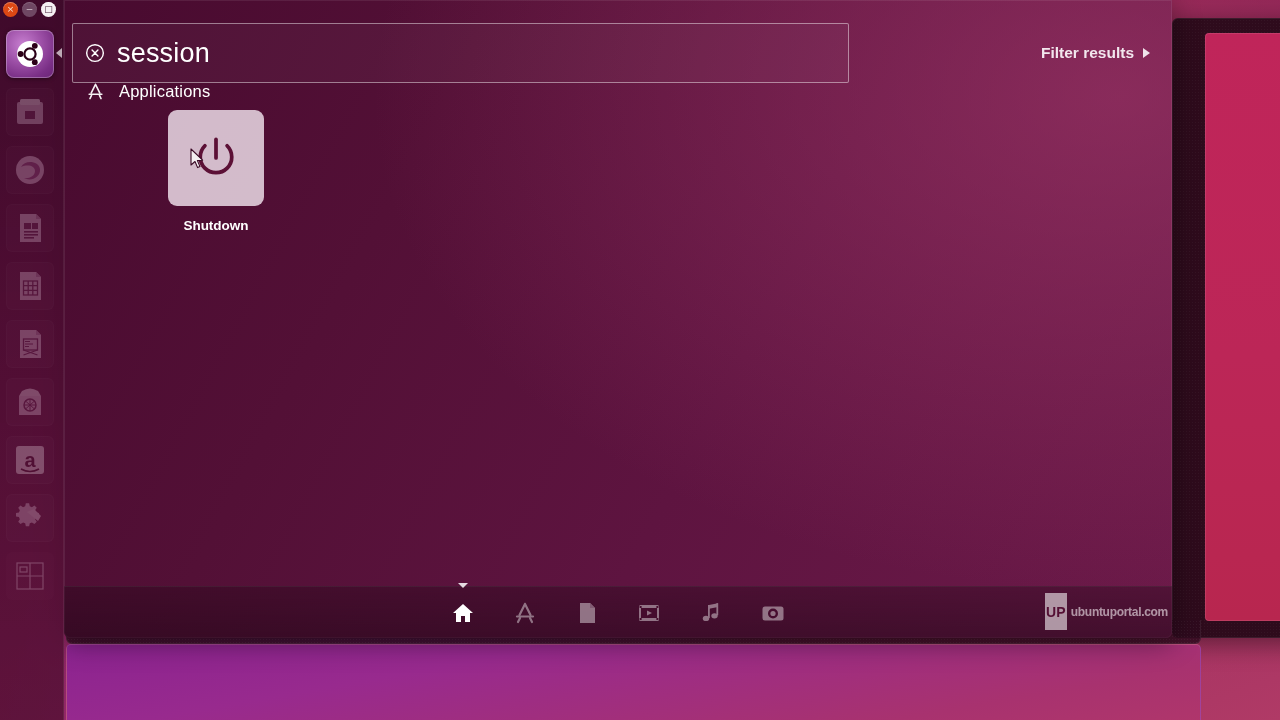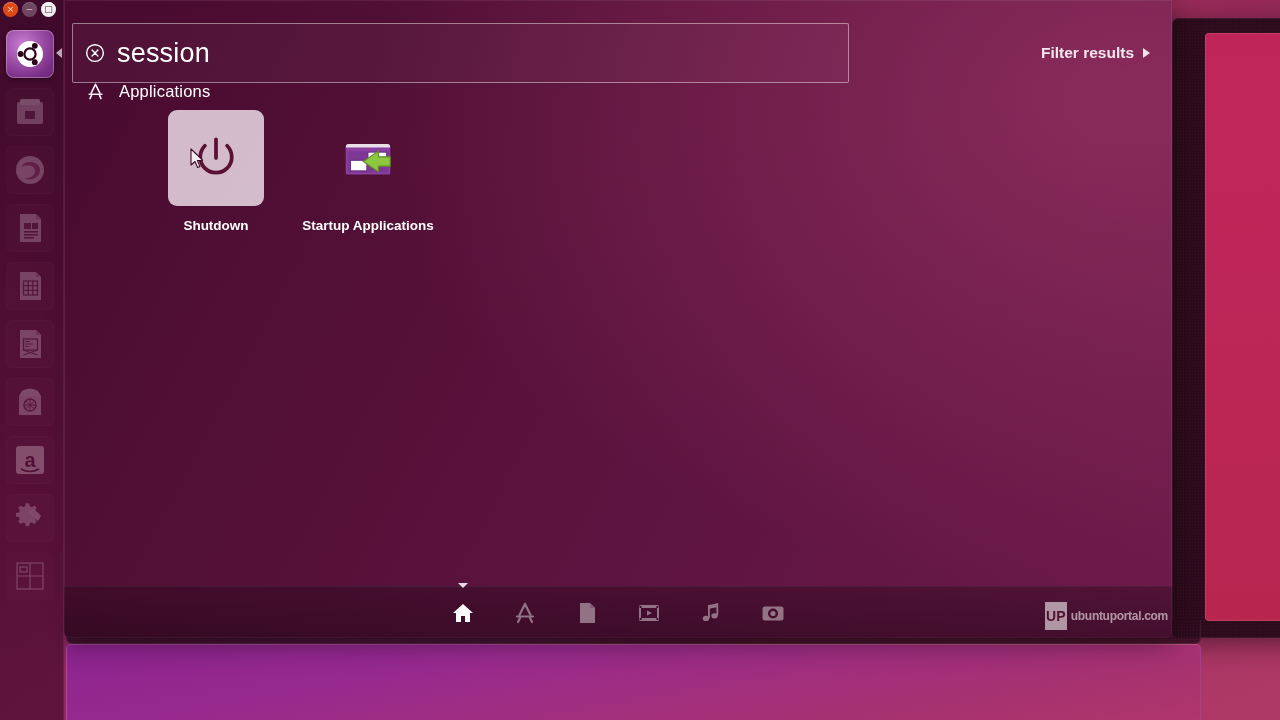--- a/index.html
+++ b/index.html
@@ -335,21 +335,21 @@
     position: absolute;
     right: 0px;
     bottom: 6px;
     display: flex;
     align-items: center;
     gap: 4px;
     padding: 2px 4px;
     opacity: 0.62;
   }
   #watermark-logo {
-    width: 22px; height: 28px;
+    width: 22px; height: 37px;
     background: #efe9ec;
     color: #5c1036;
     font-size: 14px;
     font-weight: 700;
     display: flex;
     align-items: center;
     justify-content: center;
     font-family: "Liberation Sans", sans-serif;
     margin-left: 8px;
   }
@@ -430,34 +430,20 @@
           </svg>
           <svg id="mouse-cursor" viewBox="0 0 14 21">
             <path d="M1 1 L1 17 L5 13.5 L7.6 19.6 L10 18.6 L7.4 12.6 L12.6 12.2 Z" fill="#f4eef2" stroke="#3a0a26" stroke-width="1.1" stroke-linejoin="round"></path>
           </svg>
         </div>
         <span class="result-label">Shutdown</span>
       </div>
 
 
 
-      <div class="result">
-        <div class="result-tile bare">
-          <svg viewBox="0 0 48 48">
-            <rect x="5" y="12" width="38" height="26" rx="2.5" fill="#8b3fa0"></rect>
-            <rect x="5" y="12" width="38" height="5.5" rx="2.5" fill="#e8e0e6"></rect>
-            <rect x="5" y="15" width="38" height="23" fill="#8b3fa0"></rect>
-            <rect x="6.5" y="18.5" width="35" height="18" fill="#7e3795"></rect>
-            <rect x="9" y="26" width="14" height="9" fill="#ffffff" stroke="#6a2b80" stroke-width="0.8"></rect>
-            <rect x="24" y="19" width="16" height="10" fill="#ffffff" stroke="#6a2b80" stroke-width="0.8"></rect>
-            <path d="M33 18 L33 23 L43 23 L43 31 L33 31 L33 36 L20 27 Z" fill="#8dc63f" stroke="#5f8f23" stroke-width="1"></path>
-          </svg>
-        </div>
-        <span class="result-label">Startup Applications</span>
-      </div>
     </div>
 
     <div id="lens-bar">
 
       <div class="lens active">
         <span class="lens-marker"></span>
         <svg viewBox="0 0 24 24">
           <path d="M12 3 L22 12 L19 12 L19 21 L14 21 L14 15 L10 15 L10 21 L5 21 L5 12 L2 12 Z" fill="#ffffff"></path>
         </svg>
       </div>

